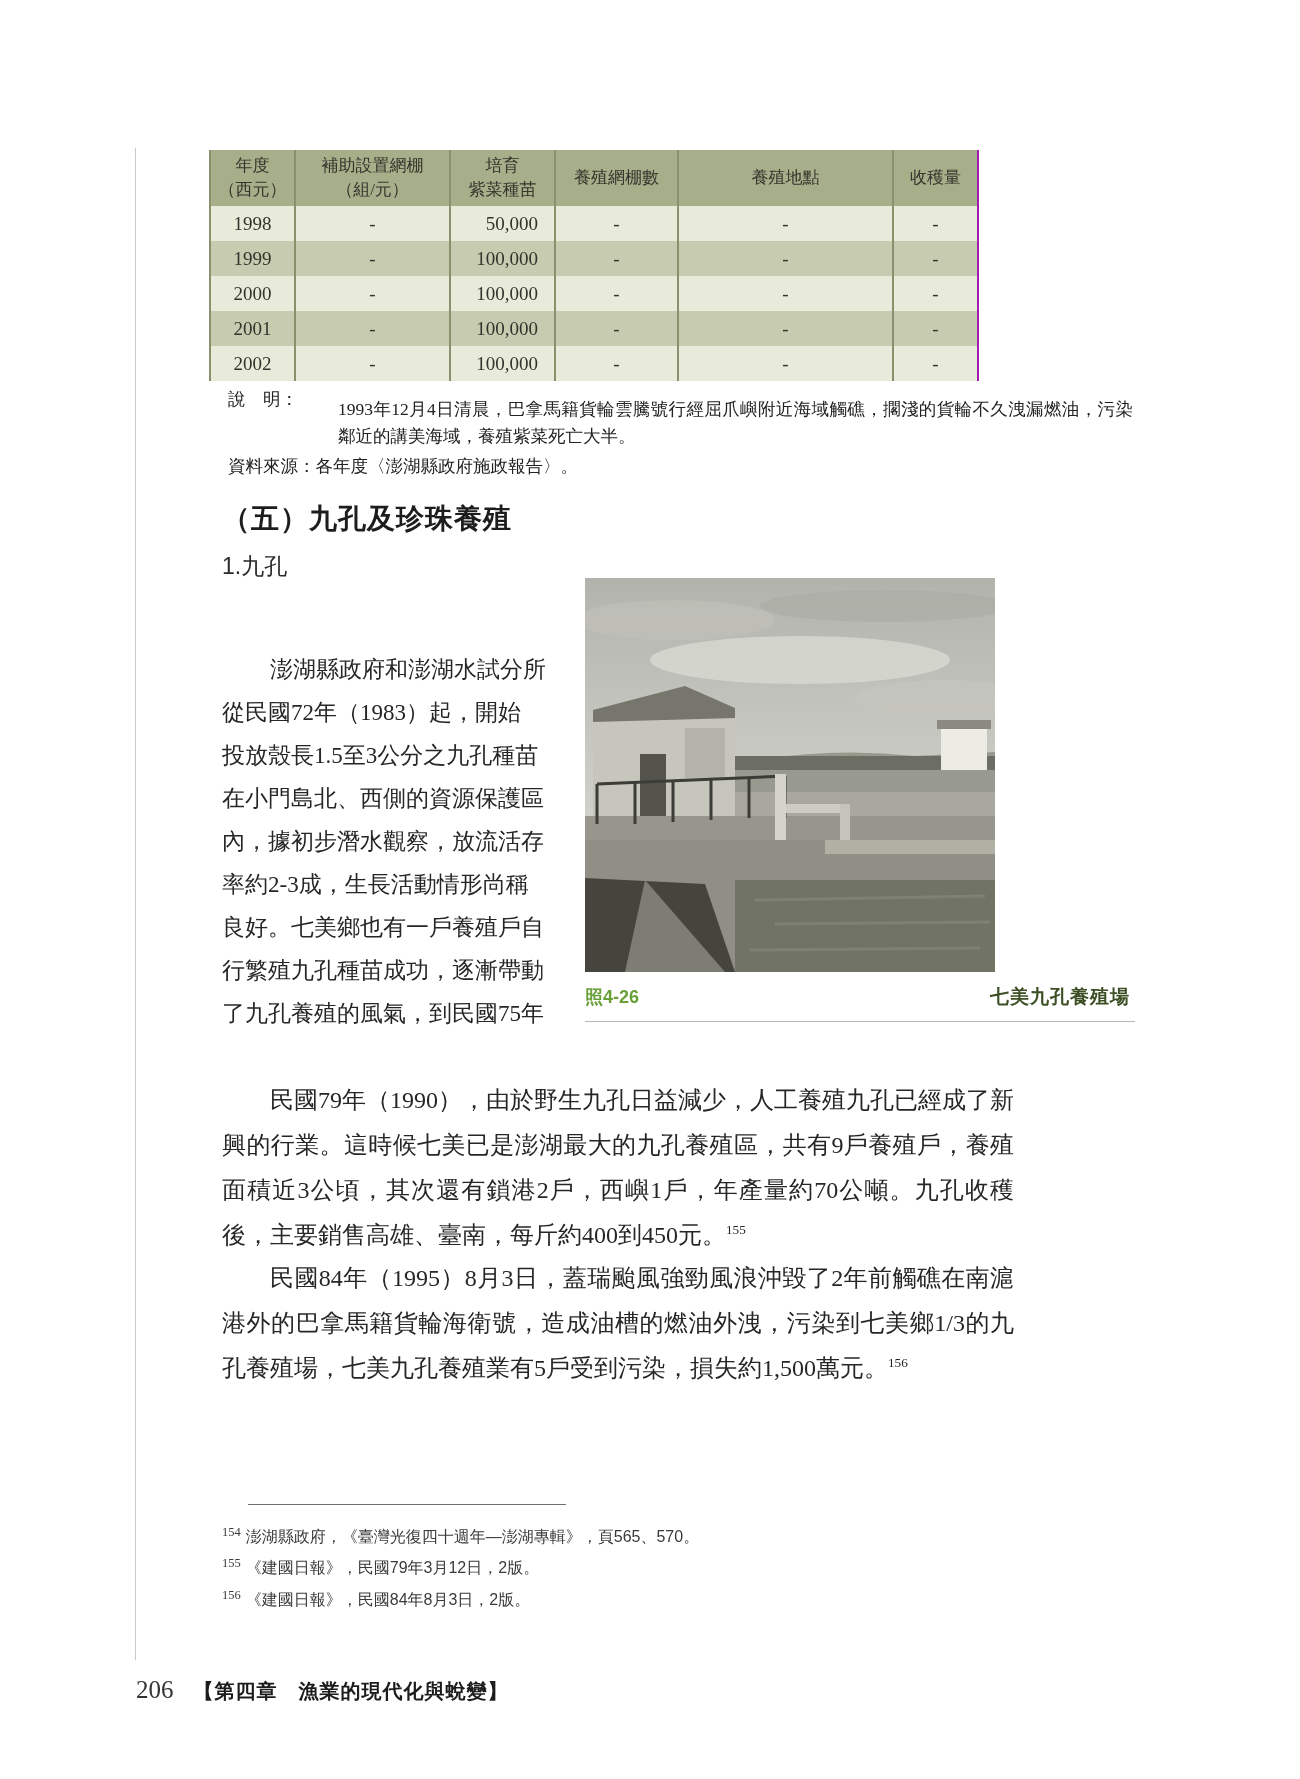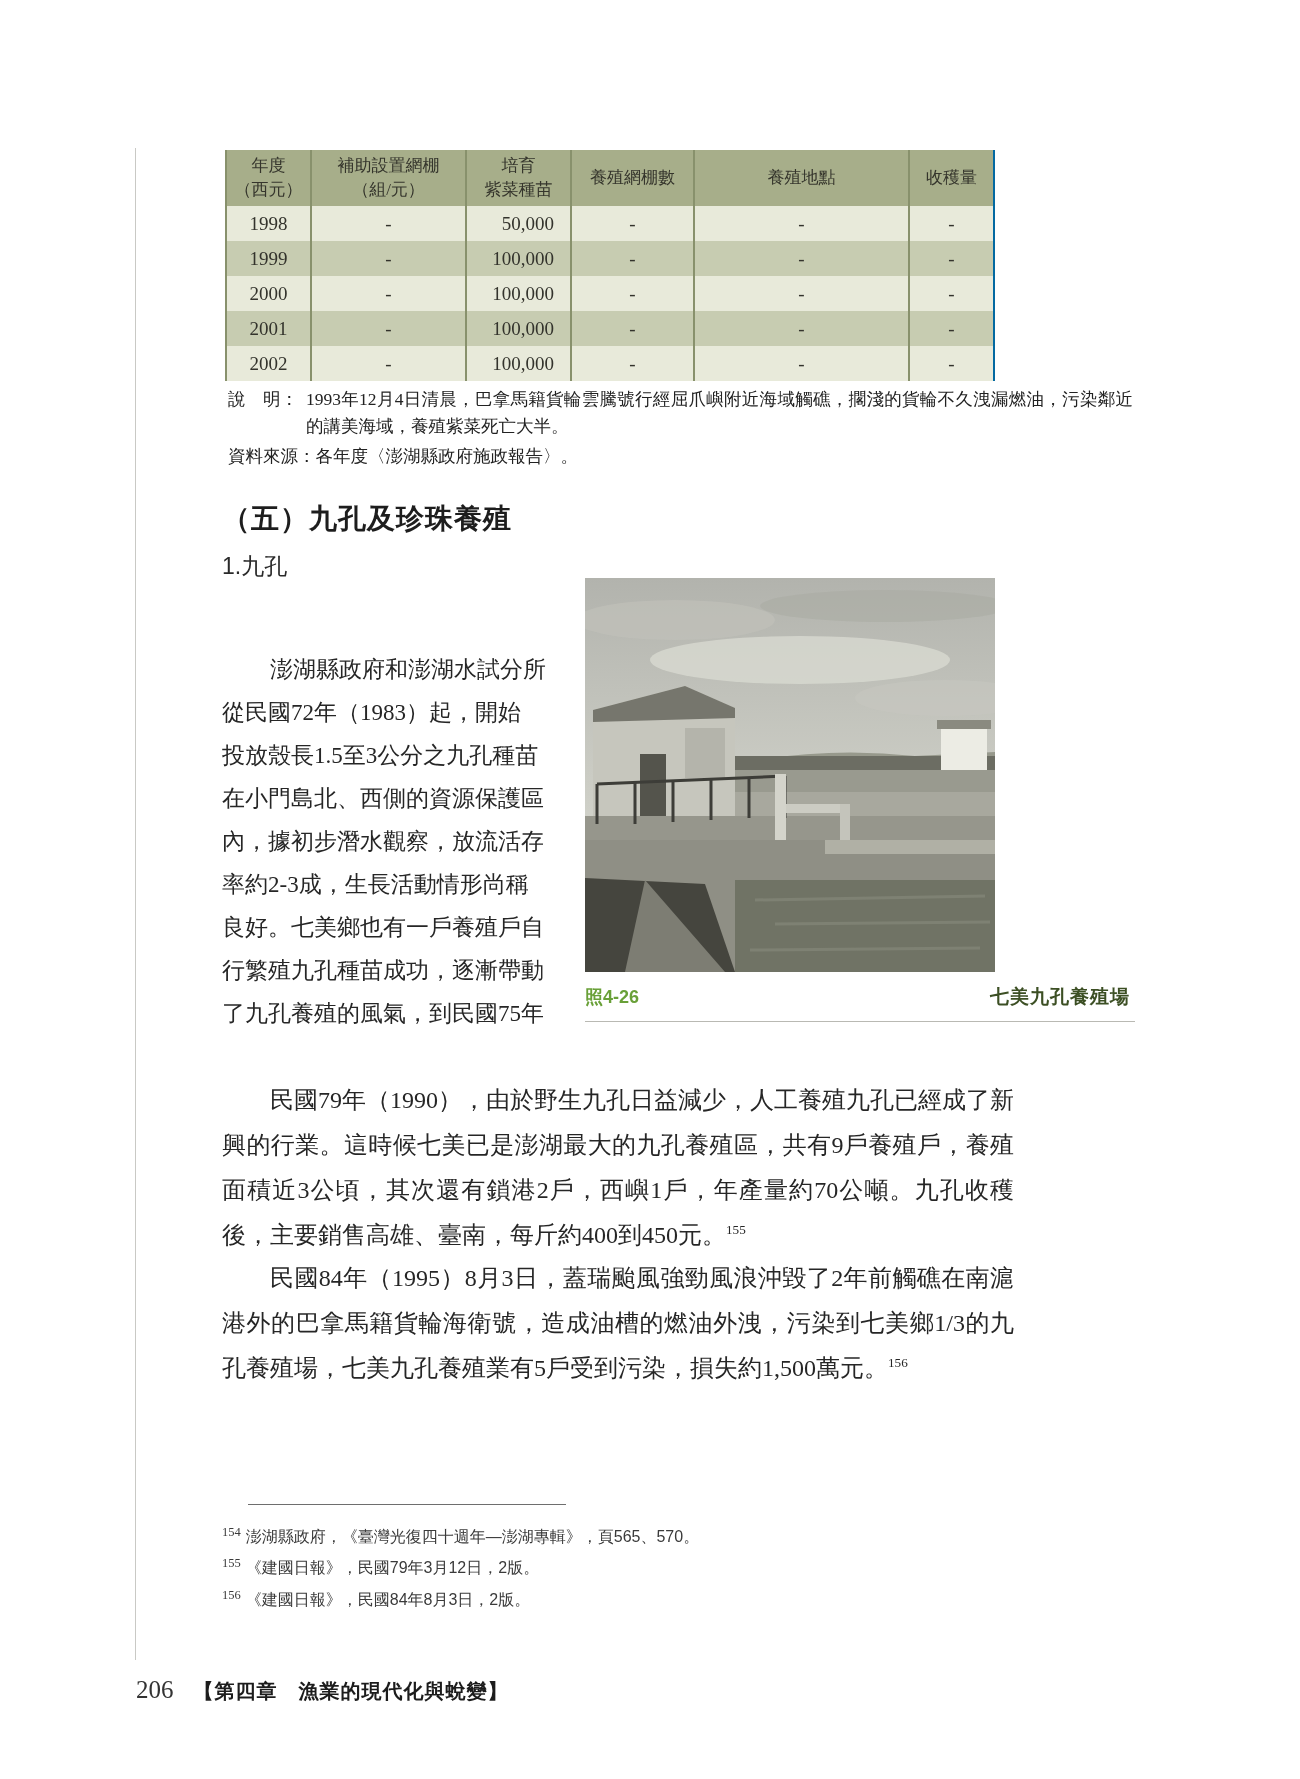--- a/index.html
+++ b/index.html
@@ -2,34 +2,34 @@
 <html><head>
 <meta charset="utf-8">
 <style>
   html,body{margin:0;padding:0;background:#ffffff;}
   .page{position:relative;width:1300px;height:1779px;background:#ffffff;
         font-family:"Liberation Serif", serif;color:#2b2b2b;overflow:hidden;}
 
   .margin-line{position:absolute;left:135px;top:148px;width:1px;height:1512px;background:#c9c9c5;}
 
   
-  .ptable{position:absolute;left:225px;top:150px;width:768px;border-collapse:collapse;
-          table-layout:fixed;border-right:2px solid #0369a1;}
+  .ptable{position:absolute;left:209px;top:150px;width:768px;border-collapse:collapse;
+          table-layout:fixed;border-right:2px solid #a21caf;}
   .ptable th,.ptable td{border-left:2px solid #88916c;padding:0;text-align:center;font-weight:normal;}
   .ptable thead th{background:#a7ae8a;height:56px;font-size:17px;color:#35352c;line-height:1.4;vertical-align:middle;}
   .ptable td{height:35px;font-size:19px;color:#33332c;vertical-align:middle;}
   tr.row-light td{background:#e8eada;}
   tr.row-dark td{background:#c7ccb1;}
   td.num{text-align:right;padding-right:16px;}
 
   
   .note{position:absolute;left:228px;top:386px;width:905px;font-size:17.5px;line-height:27px;color:#222;}
-  .note-row{display:flex;}
+  .note-row{display:flex;gap:32px;}
   .note-label{flex:0 0 78px;}
-  .note-text{flex:1;text-align:justify;}
+  .note-text{flex:1;text-align:justify;margin-top:10px;}
   .note-source{margin-top:3px;}
 
   
   .sec-heading{position:absolute;left:222px;top:500px;font-size:28px;font-weight:bold;color:#1d1d1d;letter-spacing:1px;}
   .sec-sub{position:absolute;left:222px;top:551px;font-size:23px;font-family:"Liberation Sans", sans-serif;color:#2a2a2a;}
 
   
   .colblock{position:absolute;left:222px;top:648px;width:352px;}
   .colline{height:43px;line-height:43px;font-size:23px;color:#262626;white-space:nowrap;}
   .colline.first{text-indent:48px;}

